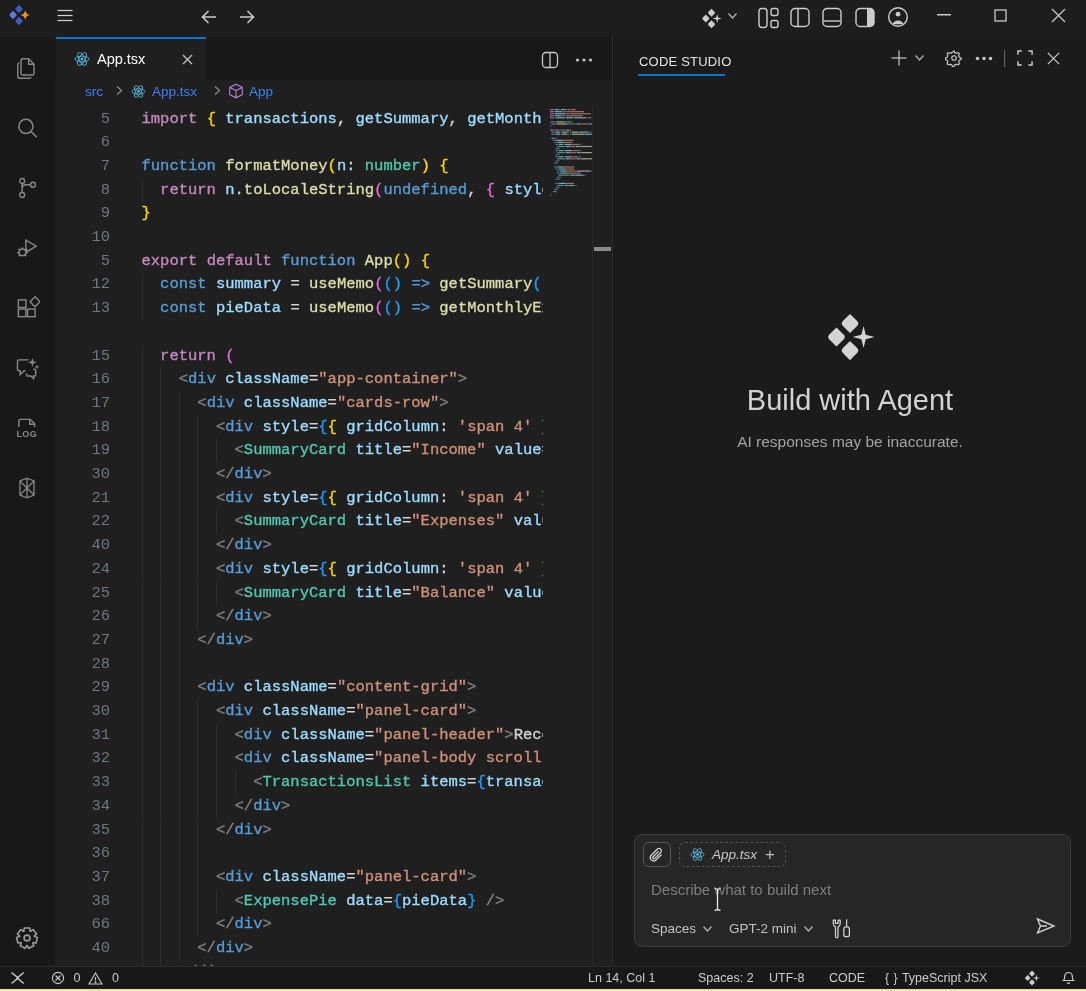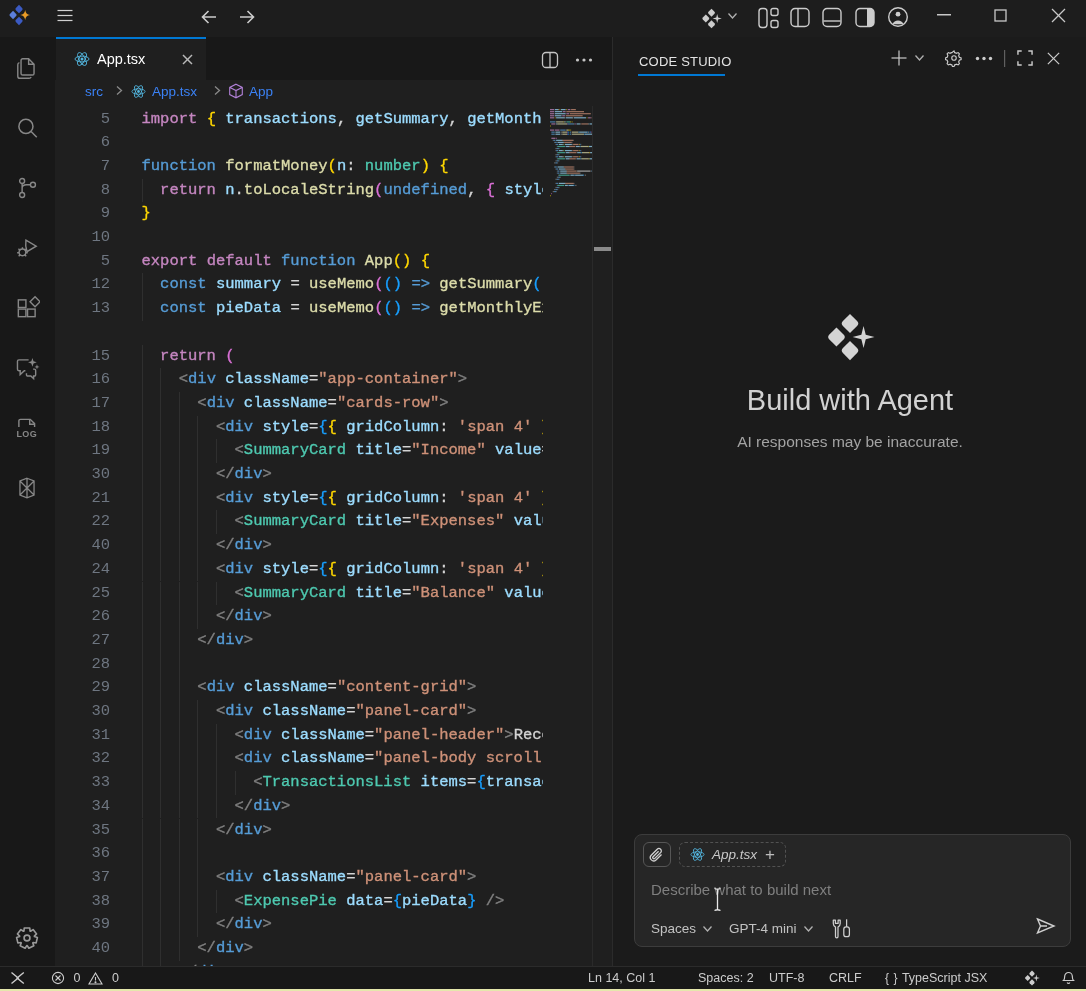--- a/index.html
+++ b/index.html
@@ -288,21 +288,21 @@
 <div class="ln" style="top:570.3px"><i class="g" style="left:86.5px"></i><i class="g" style="left:105.1px"></i><i class="g" style="left:123.7px"></i><span class="num">29</span><span class="ct">      <span style="color:#808080">&lt;</span><span style="color:#569CD6">div</span> <span style="color:#9CDCFE">className</span><span style="color:#D4D4D4">=</span><span style="color:#CE9178">"content-grid"</span><span style="color:#808080">&gt;</span></span></div>
 <div class="ln" style="top:594.0px"><i class="g" style="left:86.5px"></i><i class="g" style="left:105.1px"></i><i class="g" style="left:123.7px"></i><i class="g" style="left:142.3px"></i><span class="num">30</span><span class="ct">        <span style="color:#808080">&lt;</span><span style="color:#569CD6">div</span> <span style="color:#9CDCFE">className</span><span style="color:#D4D4D4">=</span><span style="color:#CE9178">"panel-card"</span><span style="color:#808080">&gt;</span></span></div>
 <div class="ln" style="top:617.7px"><i class="g" style="left:86.5px"></i><i class="g" style="left:105.1px"></i><i class="g" style="left:123.7px"></i><i class="g" style="left:142.3px"></i><i class="g" style="left:160.9px"></i><span class="num">31</span><span class="ct">          <span style="color:#808080">&lt;</span><span style="color:#569CD6">div</span> <span style="color:#9CDCFE">className</span><span style="color:#D4D4D4">=</span><span style="color:#CE9178">"panel-header"</span><span style="color:#808080">&gt;</span><span style="color:#D4D4D4">Recent transactions</span></span></div>
 <div class="ln" style="top:641.4px"><i class="g" style="left:86.5px"></i><i class="g" style="left:105.1px"></i><i class="g" style="left:123.7px"></i><i class="g" style="left:142.3px"></i><i class="g" style="left:160.9px"></i><span class="num">32</span><span class="ct">          <span style="color:#808080">&lt;</span><span style="color:#569CD6">div</span> <span style="color:#9CDCFE">className</span><span style="color:#D4D4D4">=</span><span style="color:#CE9178">"panel-body scroll"</span></span></div>
 <div class="ln" style="top:665.1px"><i class="g" style="left:86.5px"></i><i class="g" style="left:105.1px"></i><i class="g" style="left:123.7px"></i><i class="g" style="left:142.3px"></i><i class="g" style="left:160.9px"></i><i class="g" style="left:179.5px"></i><span class="num">33</span><span class="ct">            <span style="color:#808080">&lt;</span><span style="color:#4EC9B0">TransactionsList</span> <span style="color:#9CDCFE">items</span><span style="color:#D4D4D4">=</span><span style="color:#179FFF">{</span><span style="color:#9CDCFE">transactions</span> </span></div>
 <div class="ln" style="top:688.8px"><i class="g" style="left:86.5px"></i><i class="g" style="left:105.1px"></i><i class="g" style="left:123.7px"></i><i class="g" style="left:142.3px"></i><i class="g" style="left:160.9px"></i><span class="num">34</span><span class="ct">          <span style="color:#808080">&lt;/</span><span style="color:#569CD6">div</span><span style="color:#808080">&gt;</span></span></div>
 <div class="ln" style="top:712.5px"><i class="g" style="left:86.5px"></i><i class="g" style="left:105.1px"></i><i class="g" style="left:123.7px"></i><i class="g" style="left:142.3px"></i><span class="num">35</span><span class="ct">        <span style="color:#808080">&lt;/</span><span style="color:#569CD6">div</span><span style="color:#808080">&gt;</span></span></div>
 <div class="ln" style="top:736.2px"><i class="g" style="left:86.5px"></i><i class="g" style="left:105.1px"></i><i class="g" style="left:123.7px"></i><i class="g" style="left:142.3px"></i><span class="num">36</span><span class="ct"></span></div>
 <div class="ln" style="top:759.9px"><i class="g" style="left:86.5px"></i><i class="g" style="left:105.1px"></i><i class="g" style="left:123.7px"></i><i class="g" style="left:142.3px"></i><span class="num">37</span><span class="ct">        <span style="color:#808080">&lt;</span><span style="color:#569CD6">div</span> <span style="color:#9CDCFE">className</span><span style="color:#D4D4D4">=</span><span style="color:#CE9178">"panel-card"</span><span style="color:#808080">&gt;</span></span></div>
 <div class="ln" style="top:783.6px"><i class="g" style="left:86.5px"></i><i class="g" style="left:105.1px"></i><i class="g" style="left:123.7px"></i><i class="g" style="left:142.3px"></i><i class="g" style="left:160.9px"></i><span class="num">38</span><span class="ct">          <span style="color:#808080">&lt;</span><span style="color:#4EC9B0">ExpensePie</span> <span style="color:#9CDCFE">data</span><span style="color:#D4D4D4">=</span><span style="color:#179FFF">{</span><span style="color:#9CDCFE">pieData</span><span style="color:#179FFF">}</span> <span style="color:#808080">/&gt;</span></span></div>
-<div class="ln" style="top:807.3px"><i class="g" style="left:86.5px"></i><i class="g" style="left:105.1px"></i><i class="g" style="left:123.7px"></i><i class="g" style="left:142.3px"></i><span class="num">39</span><span class="ct">        <span style="color:#808080">&lt;/</span><span style="color:#569CD6">div</span><span style="color:#808080">&gt;</span></span></div>
+<div class="ln" style="top:807.3px"><i class="g" style="left:86.5px"></i><i class="g" style="left:105.1px"></i><i class="g" style="left:123.7px"></i><i class="g" style="left:142.3px"></i><span class="num">66</span><span class="ct">        <span style="color:#808080">&lt;/</span><span style="color:#569CD6">div</span><span style="color:#808080">&gt;</span></span></div>
 <div class="ln" style="top:831.0px"><i class="g" style="left:86.5px"></i><i class="g" style="left:105.1px"></i><i class="g" style="left:123.7px"></i><span class="num">40</span><span class="ct">      <span style="color:#808080">&lt;/</span><span style="color:#569CD6">div</span><span style="color:#808080">&gt;</span></span></div>
 <div class="ln" style="top:854.7px"><i class="g" style="left:86.5px"></i><i class="g" style="left:105.1px"></i><span class="num">41</span><span class="ct">    <span style="color:#808080">&lt;/</span><span style="color:#569CD6">div</span><span style="color:#808080">&gt;</span></span></div>
   </div>
   <div id="mmslider"></div>
   <div id="minimap">
         <svg width="49" height="860" viewBox="0 0 49 860" style="position:absolute;left:0;top:0">
   <rect x="7.00" y="3.00" width="4.08" height="1.2" fill="#C586C0" fill-opacity="0.72"></rect>
           <rect x="11.76" y="3.00" width="3.40" height="1.2" fill="#9CDCFE" fill-opacity="0.72"></rect>
           <rect x="15.16" y="3.00" width="0.68" height="1.2" fill="#D4D4D4" fill-opacity="0.72"></rect>
           <rect x="16.52" y="3.00" width="0.68" height="1.2" fill="#FFD700" fill-opacity="0.72"></rect>
@@ -646,21 +646,21 @@
           <span class="plus">+</span>
         </div>
     <div id="ph">Describe what to build next</div>
     <div id="crow">
       <span>Spaces</span>
           <span style="margin:1px 0 0 6px">
             <svg width="11" height="8" viewBox="0 0 11 8" fill="none" stroke="#b0b0b0" stroke-width="1.3">
 <path d="M1.5 1.5 L5.5 6 L9.5 1.5"></path>
             </svg>
           </span>
-      <span style="margin-left:16px">GPT-4 mini</span>
+      <span style="margin-left:16px">GPT-2 mini</span>
           <span style="margin:1px 0 0 6px">
             <svg width="11" height="8" viewBox="0 0 11 8" fill="none" stroke="#b0b0b0" stroke-width="1.3">
 <path d="M1.5 1.5 L5.5 6 L9.5 1.5"></path>
             </svg>
           </span>
       <span style="margin-left:18px">
             <svg width="19" height="21" viewBox="0 0 19 21" fill="none" stroke="#d0d0d0" stroke-width="1.25">
 <path d="M1.3 2 V5.6 A3.9 3.9 0 0 0 3.5 9.1 L3.5 18.6 A1.25 1.25 0 0 0 6 18.6 L6 9.1 A3.9 3.9 0 0 0 8.2 5.6 V2 H6.1 V5.4 H3.4 V2 Z" stroke-linejoin="round"></path>
 <path d="M14.6 1.3 V8.9"></path>
 <rect x="11.8" y="8.9" width="5.6" height="9.8" rx="2.3"></rect>
@@ -697,21 +697,21 @@
     <span class="sbitem"><svg width="15" height="13" viewBox="0 0 15 13" fill="none" stroke="#cccccc" stroke-width="1.1">
       <path d="M7.5 1 L14 12 H1 Z"></path>
             <line x1="7.5" y1="5" x2="7.5" y2="8.5"></line>
             <circle cx="7.5" cy="10.3" r="0.5" fill="#cccccc"></circle>
           </svg>&nbsp;0</span>
   </div>
   <div id="sbright">
     <span style="left:588px">Ln 14, Col 1</span>
     <span style="left:698px">Spaces: 2</span>
     <span style="left:769px">UTF-8</span>
-    <span style="left:829px">CRLF</span>
+    <span style="left:829px">CODE</span>
     <span style="left:885px"><span style="font-size:12px;letter-spacing:1px">{ }</span>&nbsp;TypeScript JSX</span>
     <span style="left:1024px">
           <svg width="16" height="16" viewBox="0 0 48 48">
             <path transform="translate(24 11)" d="M0 -9.2 L6.8 -2.4 Q9.2 0 6.8 2.4 L0 9.2 L-6.8 2.4 Q-9.2 0 -6.8 -2.4 Z" fill="#cccccc"></path>
             <path transform="translate(11 24)" d="M0 -9.2 L6.8 -2.4 Q9.2 0 6.8 2.4 L0 9.2 L-6.8 2.4 Q-9.2 0 -6.8 -2.4 Z" fill="#cccccc"></path>
             <path transform="translate(24 37)" d="M0 -9.2 L6.8 -2.4 Q9.2 0 6.8 2.4 L0 9.2 L-6.8 2.4 Q-9.2 0 -6.8 -2.4 Z" fill="#cccccc"></path>
             <path transform="translate(37 24)" d="M0 -10.5 L2.1 -2.1 L10.5 0 L2.1 2.1 L0 10.5 L-2.1 2.1 L-10.5 0 L-2.1 -2.1 Z" fill="#cccccc"></path>
           </svg>
         </span>
     <span style="left:1062px">

